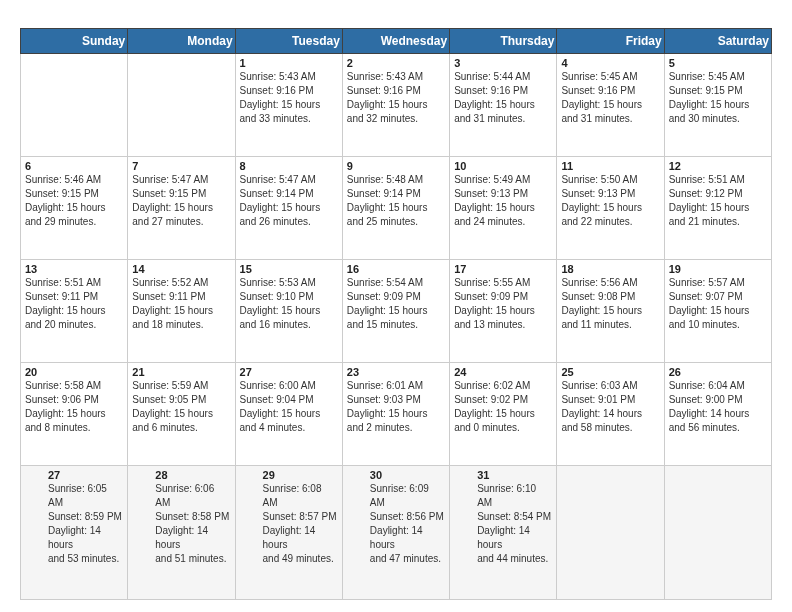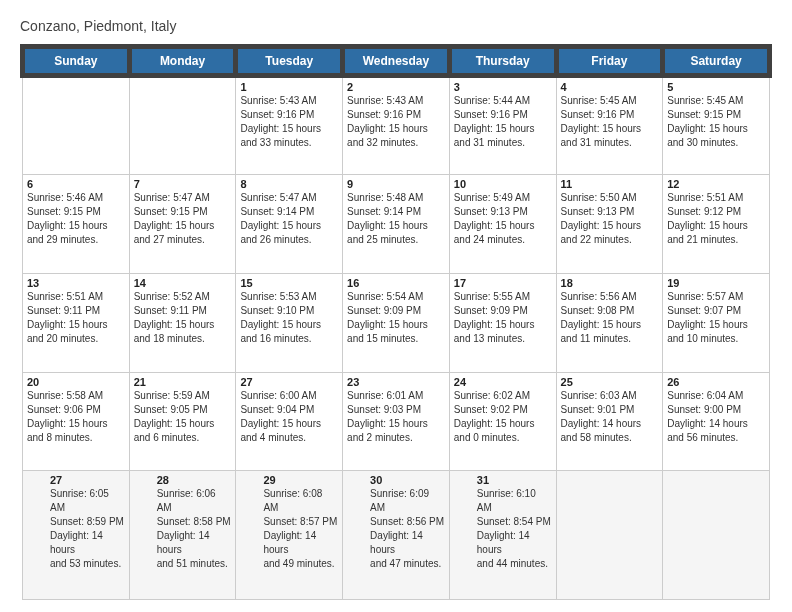--- a/index.html
+++ b/index.html
@@ -57,22 +57,22 @@
       border-collapse: collapse;
       width: 100%;
       table-layout: fixed;
     }
     .calendar thead tr th {
       background: #2e6da4;
       color: #fff;
       font-size: 12px;
       font-weight: bold;
       padding: 5px 2px;
-      text-align: center;
-      border: 5px solid #404040;
+      text-align: right;
+      border: 1px solid #404040;
     }
     .calendar tbody tr td {
       border: 1px solid #ccc;
       vertical-align: top;
       padding: 3px 4px;
       font-size: 9.5px;
       color: #222;
       background: #fff;
       height: 80px;
     }
@@ -91,21 +91,20 @@
       line-height: 1.4;
       color: #333;
     }
   </style>
 </head>
 <body>
 
 <div class="page">
   <div class="header">
     <div class="title-block">
-      <div class="subtitle">Conzano, Piedmont, Italy</div>
     </div>
   </div>
 
   <table class="calendar">
     <thead>
       <tr id="header-row">
           <th>Sunday</th>
           <th>Monday</th>
           <th>Tuesday</th>
           <th>Wednesday</th>

